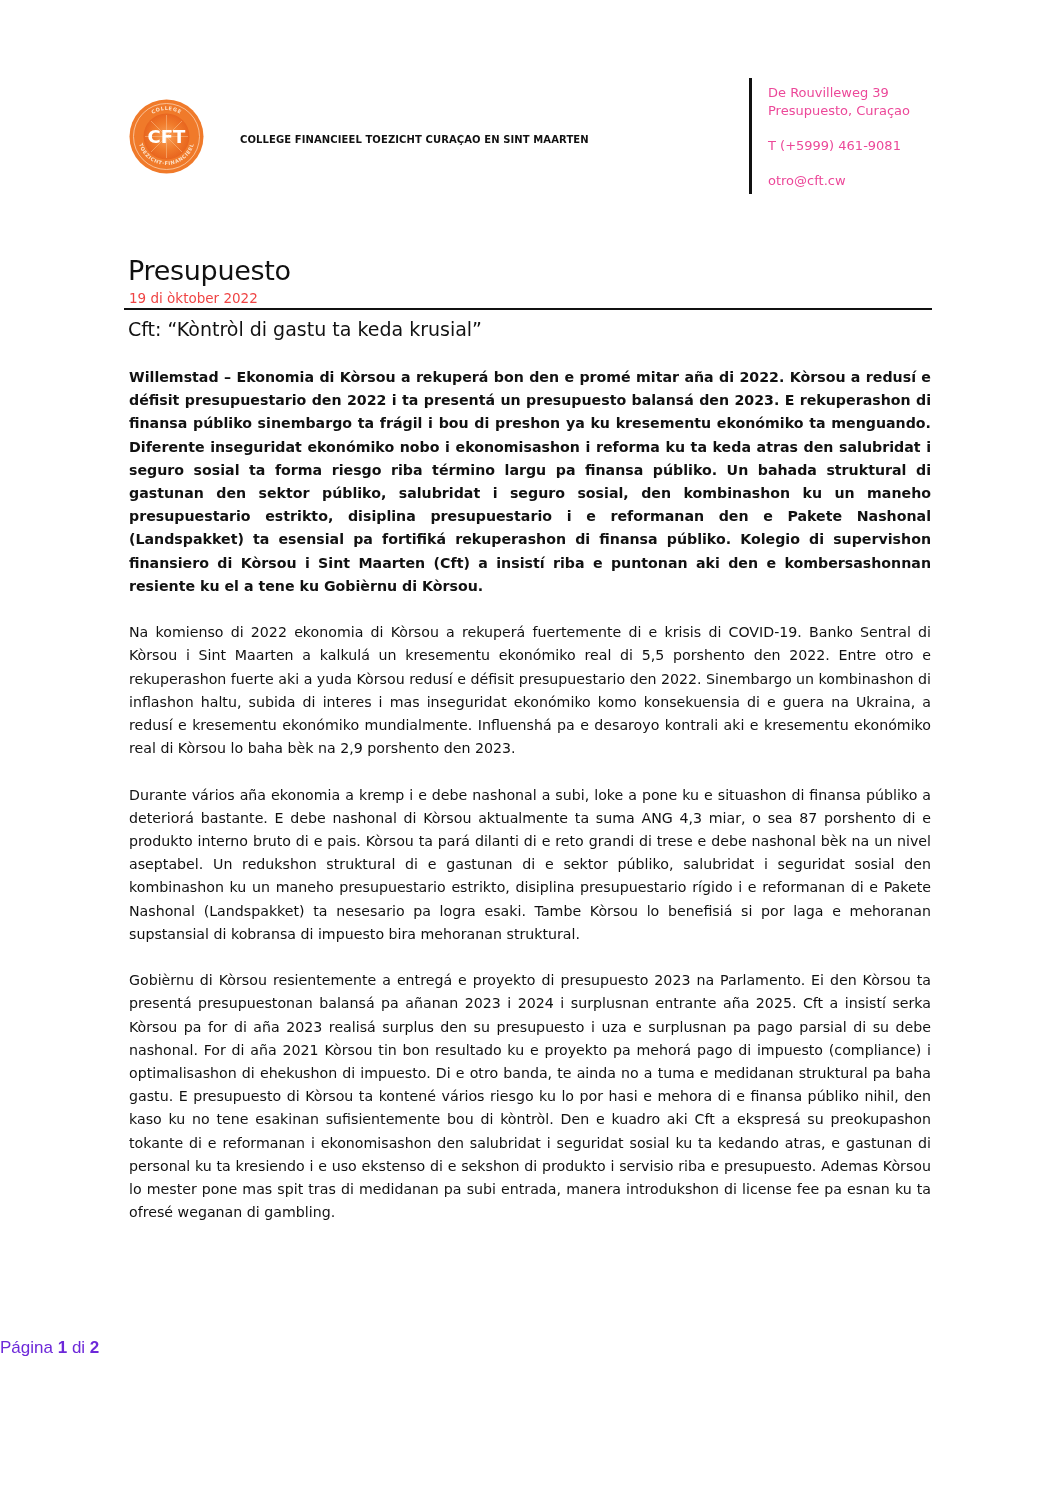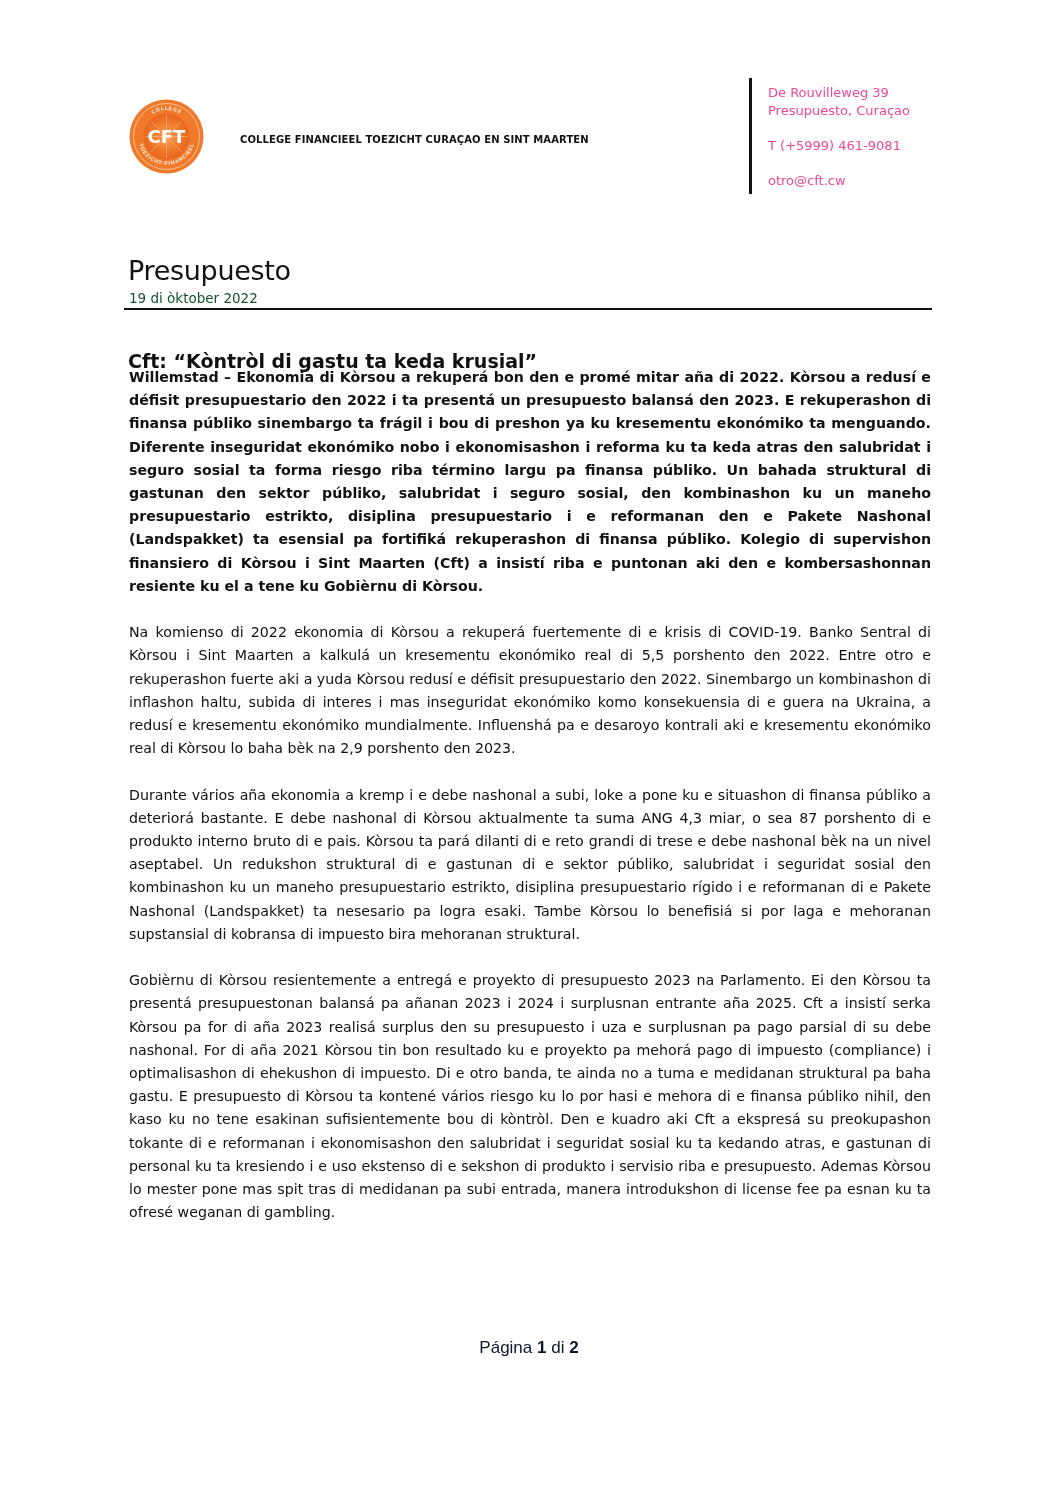--- a/index.html
+++ b/index.html
@@ -5,30 +5,30 @@
   html, body { margin: 0; padding: 0; background: #ffffff; }
   body { width: 1058px; height: 1497px; position: relative; overflow: hidden;
          font-family: "DejaVu Sans", sans-serif; color: #111; }
   .logo { position: absolute; left: 128px; top: 98px; width: 77px; height: 77px; }
   .org-name { position: absolute; left: 240px; top: 94px; font-size: 10px; font-weight: bold;
               letter-spacing: 0.1px; color: #111; margin-top: 40px; }
   .vbar { position: absolute; left: 749px; top: 78px; width: 3px; height: 116px; background: #111; }
   .contact { position: absolute; left: 768px; top: 84px; font-size: 13px; line-height: 17.5px; color: #ec4899; }
   .contact .gap { height: 17.5px; }
   .doc-type { position: absolute; left: 128px; top: 255px; font-size: 27px; font-weight: normal; color: #111; letter-spacing: -0.3px; }
-  .doc-date { position: absolute; left: 129px; top: 290px; font-size: 13.5px; color: #14532d; }
+  .doc-date { position: absolute; left: 129px; top: 290px; font-size: 13.5px; color: #ef4444; }
   .hr { position: absolute; left: 124px; top: 308px; width: 808px; height: 2px; background: #111; }
-  .headline { position: absolute; left: 128px; top: 318px; font-size: 19px; font-weight: bold; color: #111; margin-top: 32px; }
+  .headline { position: absolute; left: 128px; top: 318px; font-size: 19px; font-weight: normal; color: #111; }
   .content { position: absolute; left: 129px; top: 366px; width: 802px; font-size: 14.2px; line-height: 23.2px;
              text-align: justify; color: #111; }
   .content p { margin: 0 0 23.2px 0; }
   .content .lead { font-weight: bold; }
   .content h3 { margin: 0; font-size: 14.2px; font-weight: bold; line-height: 23.2px; }
   .content p.after-h { margin-top: 0; }
-  .footer { position: absolute; left: 0; width: 1058px; top: 1338px; text-align: center; font-size: 17px; color: #0f172a;
+  .footer { position: absolute; left: 0; width: 1058px; top: 1338px; font-size: 17px; color: #6d28d9;
             font-family: "Liberation Sans", sans-serif; }
   .footer b { font-weight: bold; }
 </style>
 </head>
 <body>
 
 <div class="logo">
   <svg width="77" height="77" viewBox="0 0 77 77">
     <defs>
       <radialGradient id="lg" cx="50%" cy="50%" r="50%">

